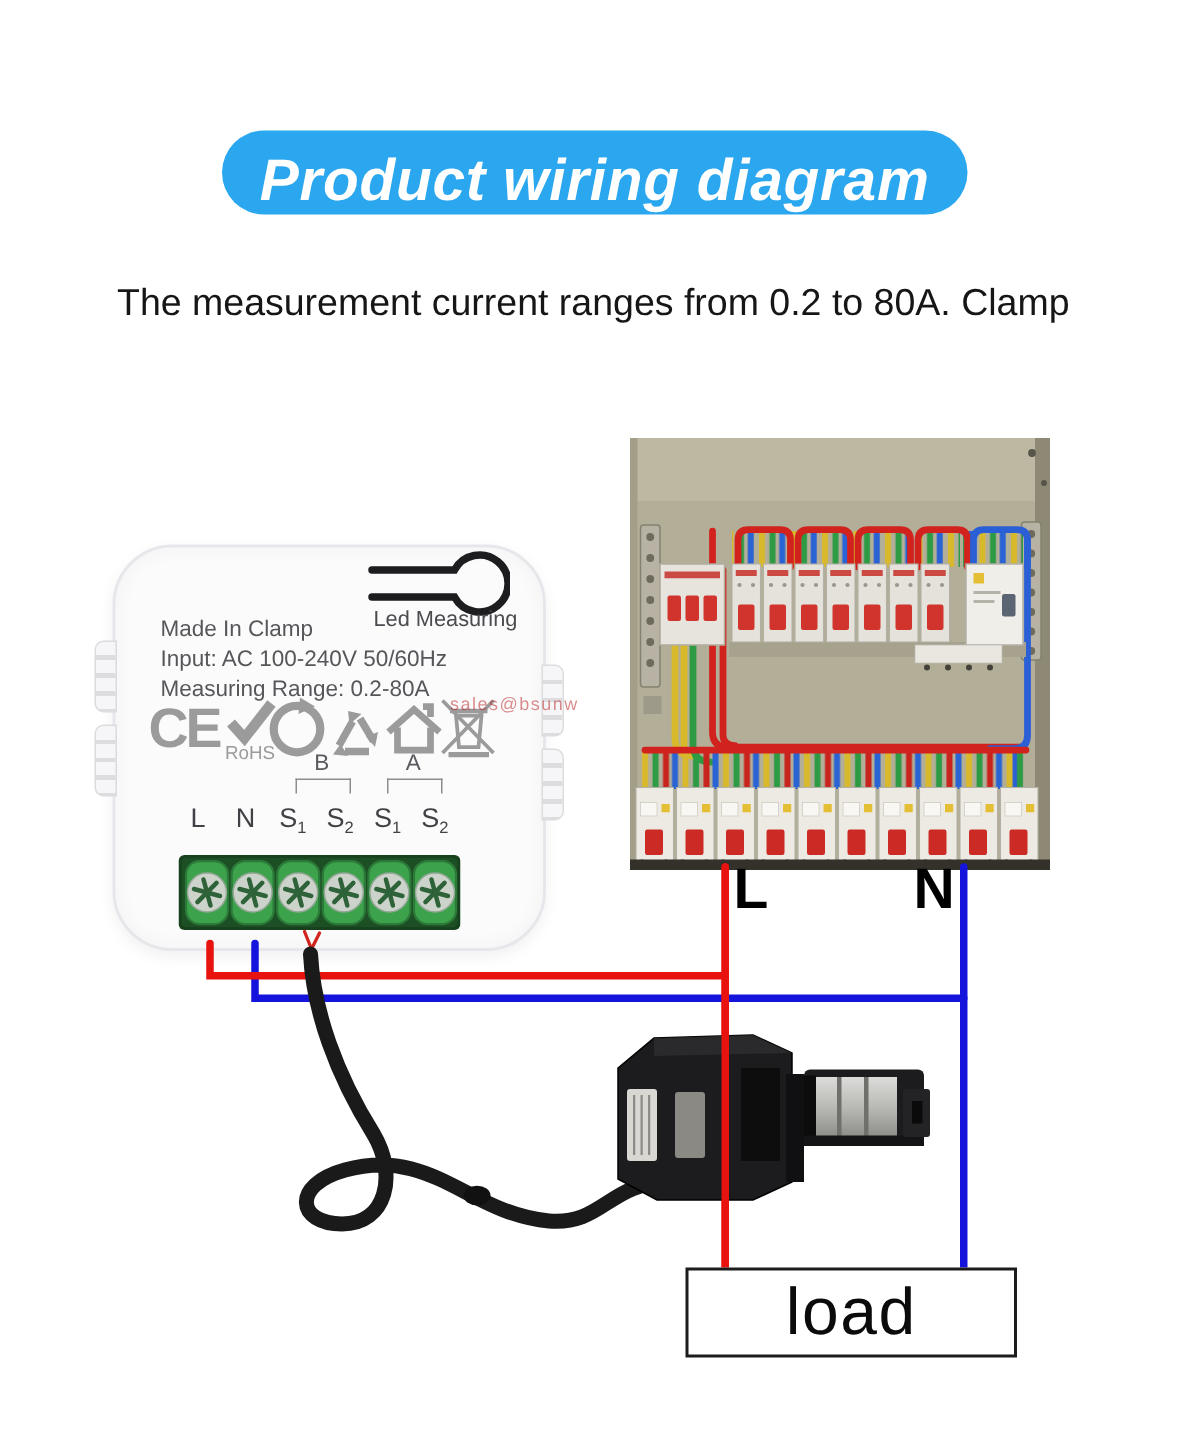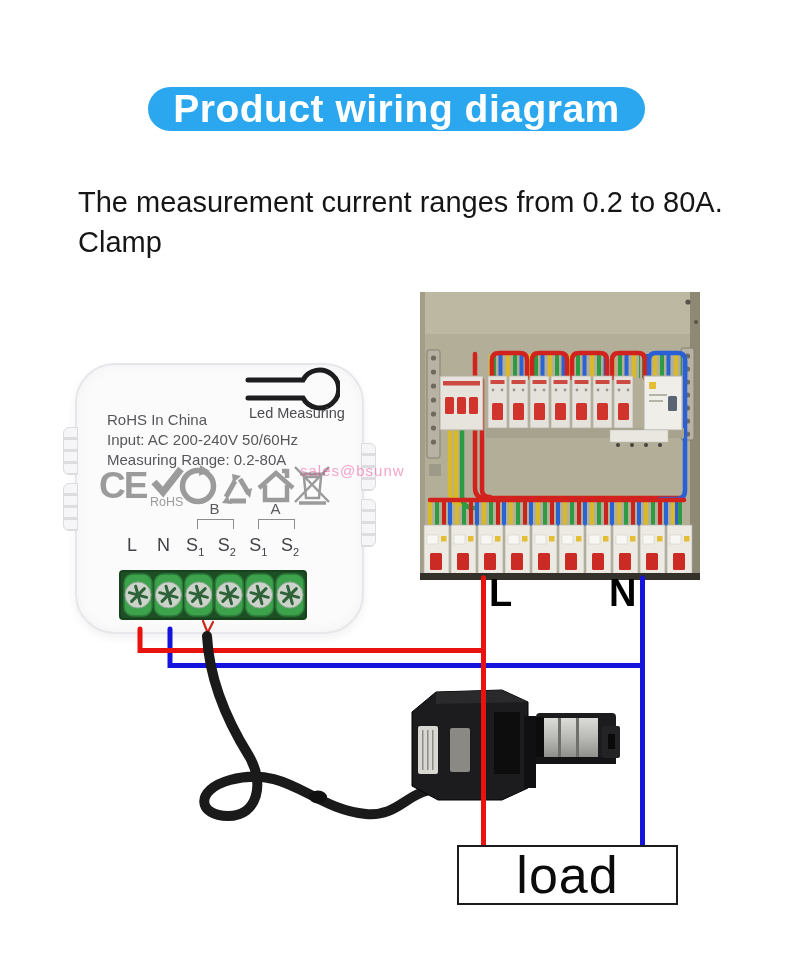--- a/index.html
+++ b/index.html
@@ -1,25 +1,25 @@
 <!DOCTYPE html>
 <html><head>
 <meta charset="utf-8">
 <style>
   html,body{margin:0;padding:0;background:#fff;}
   .canvas{position:relative;width:790px;height:955px;background:#ffffff;overflow:hidden;
           font-family:"Liberation Sans",sans-serif;}
 
   
-  .banner{position:absolute;left:148px;top:87px;width:497px;height:44px;background:#2aa7ee;
-          border-radius:30px;display:flex;align-items:flex-end;justify-content:center;}
+  .banner{position:absolute;left:148px;top:87px;width:497px;height:56px;background:#2aa7ee;
+          border-radius:30px;display:flex;align-items:flex-end;justify-content:center;font-style:italic;}
   .banner span{color:#ffffff;font-size:39px;font-weight:bold;letter-spacing:.5px;}
 
   
-  .desc{position:absolute;left:78px;top:182px;width:670px;font-size:29px;line-height:40px;color:#161616;}
+  .desc{position:absolute;left:78px;top:182px;width:670px;font-size:25px;line-height:40px;color:#161616;}
   .desc span{display:block;}
 
   
   .module{position:absolute;left:75px;top:363px;width:285px;height:267px;background:#fbfbfc;
           border:2px solid #e7e7eb;border-radius:40px;box-shadow:0 4px 10px rgba(0,0,0,.06), inset 0 0 14px rgba(0,0,0,.04);}
   .clip{position:absolute;width:13px;height:46px;border:1px solid #dcdcdf;
         background:repeating-linear-gradient(180deg,#f6f6f8 0 9px,#dddde0 9px 12px);}
   .clip-l{left:-14px;border-radius:6px 0 0 6px;}
   .clip-r{right:-14px;border-radius:0 6px 6px 0;}
   .led-svg{position:absolute;left:168px;top:0px;}
@@ -47,24 +47,24 @@
   .clamp{position:absolute;left:406px;top:678px;}
 
   
   .wire-label{position:absolute;font-size:38px;font-weight:bold;color:#000;}
   .lbl-l{left:489px;top:572px;}
   .lbl-n{left:609px;top:572px;}
 
   
   .load-box{position:absolute;left:457px;top:845px;width:217px;height:56px;background:#fff;
             border:2.5px solid #1c1c1c;display:flex;align-items:center;justify-content:center;
-            font-size:52px;color:#0b0b0b;letter-spacing:1px;}
-
-  
-  .watermark{position:absolute;left:300px;top:462px;font-size:15px;color:#ec4899;opacity:.5;letter-spacing:1px;}
+            font-size:44px;color:#0b0b0b;letter-spacing:1px;}
+
+  
+  .watermark{position:absolute;left:300px;top:462px;font-size:12px;color:#b91c1c;opacity:.5;letter-spacing:1px;}
 </style>
 </head>
 <body>
 
 <div class="canvas">
 
   <div class="banner">
     <span>Product wiring diagram</span>
   </div>
 
@@ -76,22 +76,22 @@
     <div class="clip clip-l" style="top:62px"></div>
     <div class="clip clip-l" style="top:118px"></div>
     <div class="clip clip-r" style="top:78px"></div>
     <div class="clip clip-r" style="top:134px"></div>
 
     <svg class="led-svg" width="95" height="50" viewBox="0 0 95 50">
       <path d="M3,15 H58 A19,19 0 1 1 58,33 H3" fill="none" stroke="#1d1d1f" stroke-width="5" stroke-linecap="round"></path>
     </svg>
     <div class="led-label">Led Measuring</div>
 
-    <div class="mod-text mt1">RoHS In China</div>
-    <div class="mod-text mt2">Input: AC 200-240V 50/60Hz</div>
+    <div class="mod-text mt1">Made In Clamp</div>
+    <div class="mod-text mt2">Input: AC 100-240V 50/60Hz</div>
     <div class="mod-text mt3">Measuring Range: 0.2-80A</div>
 
     <svg class="certs" width="250" height="48" viewBox="0 0 250 48">
       <g>
         <text x="0" y="37" font-size="37" font-weight="bold" letter-spacing="-2" fill="#9b9b9b">CE</text>
       </g>
       <g>
         <path d="M55,21 l9,10 l18,-23" fill="none" stroke="#9b9b9b" stroke-width="7"></path>
         <text x="51" y="45" font-size="12.5" fill="#9b9b9b">RoHS</text>
       </g>

